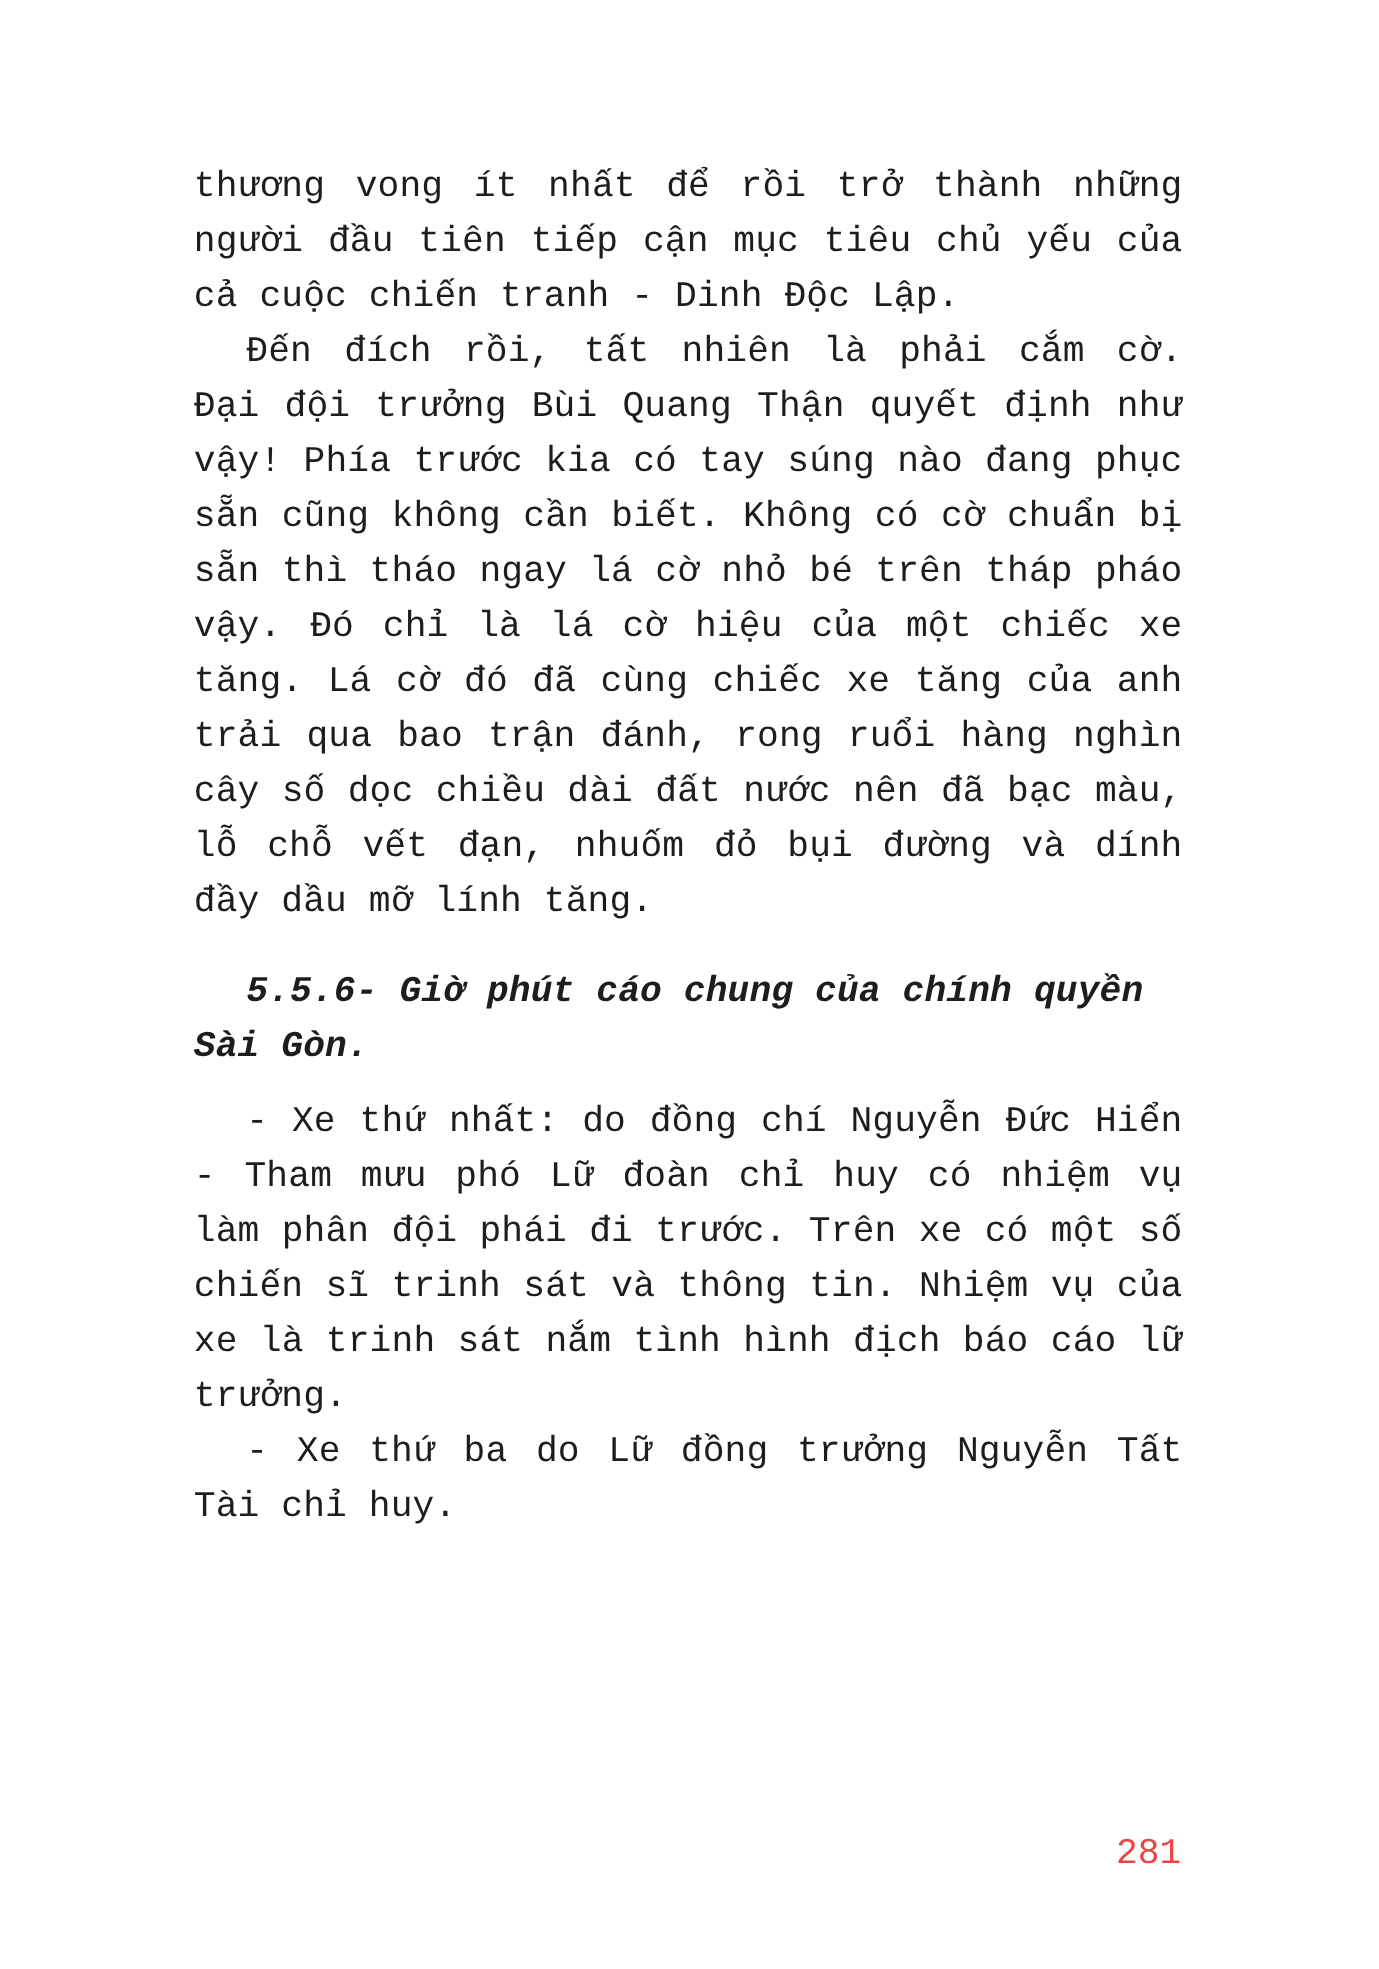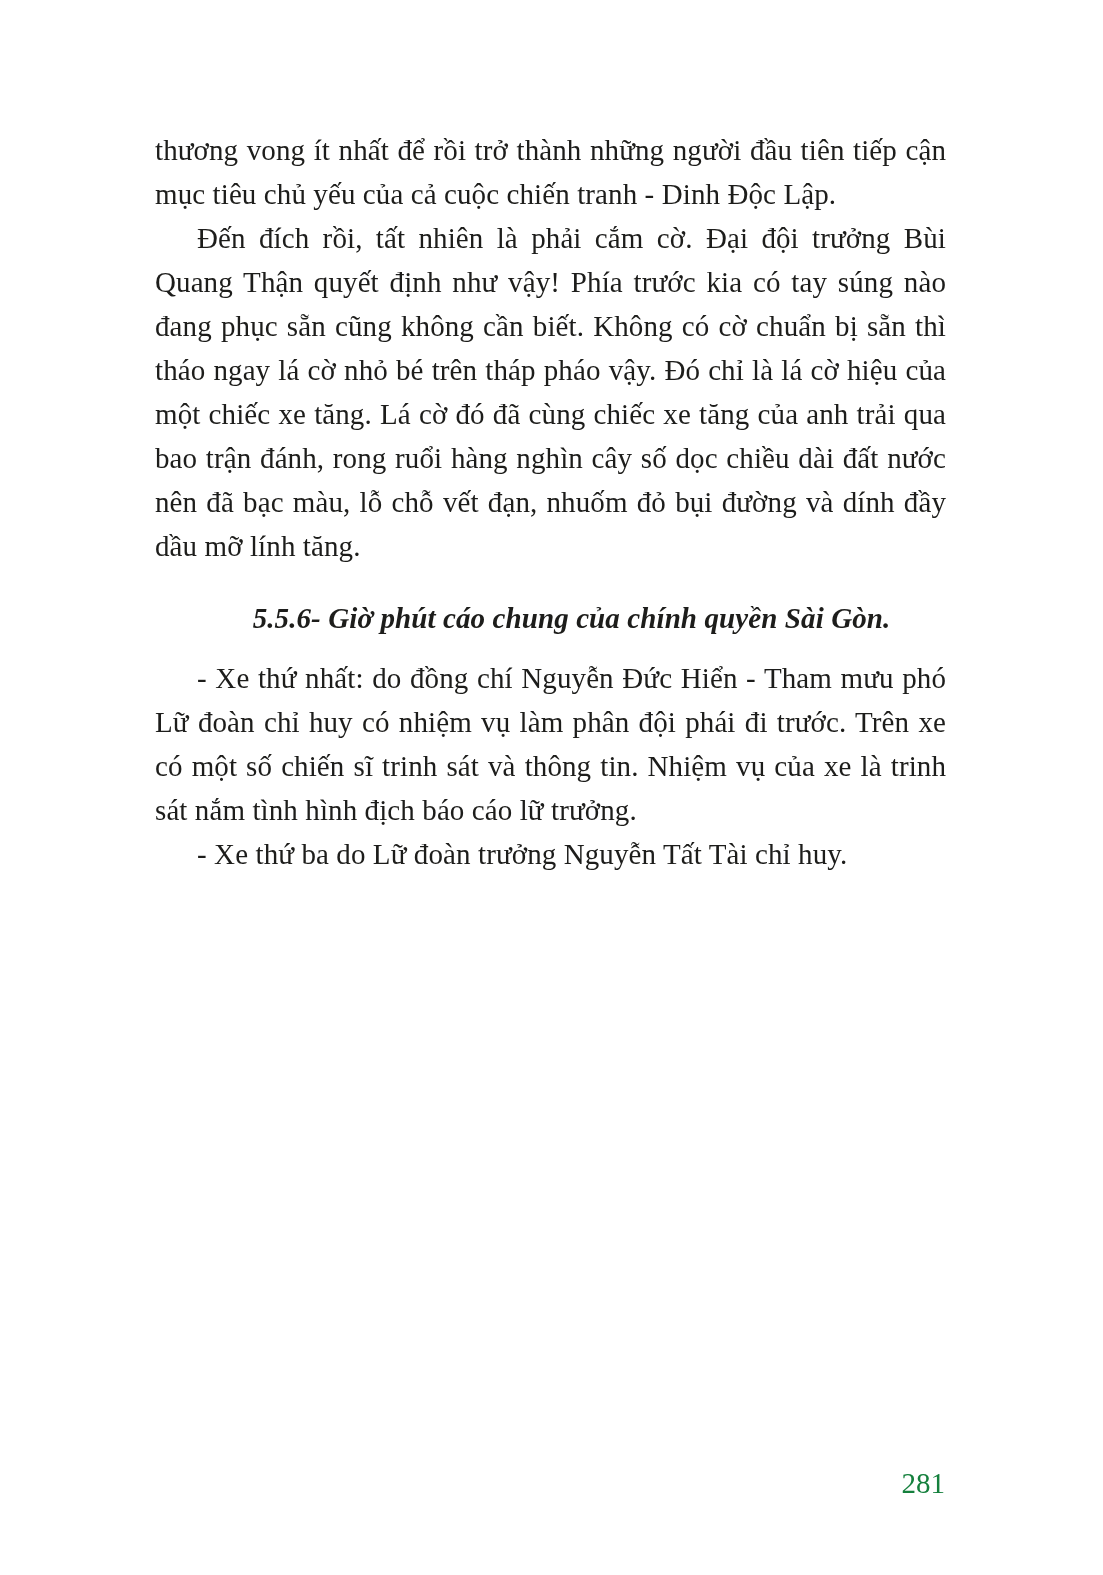--- a/index.html
+++ b/index.html
@@ -7,21 +7,21 @@
     margin: 0;
     padding: 0;
     background: #ffffff;
   }
   .page {
     position: relative;
     width: 1103px;
     height: 1575px;
     background: #ffffff;
     color: #1d1d1b;
-    font-family: Liberation Serif, serif;
+    font-family: Liberation Mono, monospace;
     overflow: hidden;
   }
   .text-block {
     position: absolute;
     left: 155px;
     top: 128px;
     width: 791px;
     font-size: 29px;
     line-height: 44px;
     text-align: justify;
@@ -33,36 +33,36 @@
     padding: 0;
     text-indent: 42px;
   }
   .text-block p.no-indent {
     text-indent: 0;
   }
   .text-block p.heading {
     font-weight: 700;
     font-style: italic;
     margin: 28px 0 16px 0;
-    text-align: center;
+    text-align: left;
   }
   .page-number {
     position: absolute;
     top: 1466px;
     right: 158px;
     font-size: 29px;
     line-height: 34px;
-    color: #15803d;
+    color: #ef4444;
   }
 </style>
 </head>
 <body>
 
 <div class="page" style="background: rgb(255, 255, 255); color: rgb(29, 29, 27);">
   <div class="text-block">
       <p class="body no-indent">thương vong ít nhất để rồi trở thành những người đầu tiên tiếp cận mục tiêu chủ yếu của cả cuộc chiến tranh - Dinh Độc Lập.</p>
       <p class="body">Đến đích rồi, tất nhiên là phải cắm cờ. Đại đội trưởng Bùi Quang Thận quyết định như vậy! Phía trước kia có tay súng nào đang phục sẵn cũng không cần biết. Không có cờ chuẩn bị sẵn thì tháo ngay lá cờ nhỏ bé trên tháp pháo vậy. Đó chỉ là lá cờ hiệu của một chiếc xe tăng. Lá cờ đó đã cùng chiếc xe tăng của anh trải qua bao trận đánh, rong ruổi hàng nghìn cây số dọc chiều dài đất nước nên đã bạc màu, lỗ chỗ vết đạn, nhuốm đỏ bụi đường và dính đầy dầu mỡ lính tăng.</p>
       <p class="heading">5.5.6- Giờ phút cáo chung của chính quyền Sài Gòn.</p>
       <p class="body">- Xe thứ nhất: do đồng chí Nguyễn Đức Hiển - Tham mưu phó Lữ đoàn chỉ huy có nhiệm vụ làm phân đội phái đi trước. Trên xe có một số chiến sĩ trinh sát và thông tin. Nhiệm vụ của xe là trinh sát nắm tình hình địch báo cáo lữ trưởng.</p>
-      <p class="body">- Xe thứ ba do Lữ đoàn trưởng Nguyễn Tất Tài chỉ huy.</p>
+      <p class="body">- Xe thứ ba do Lữ đồng trưởng Nguyễn Tất Tài chỉ huy.</p>
     </div>
   <div class="page-number">281</div>
 </div>
 
 </body></html>

